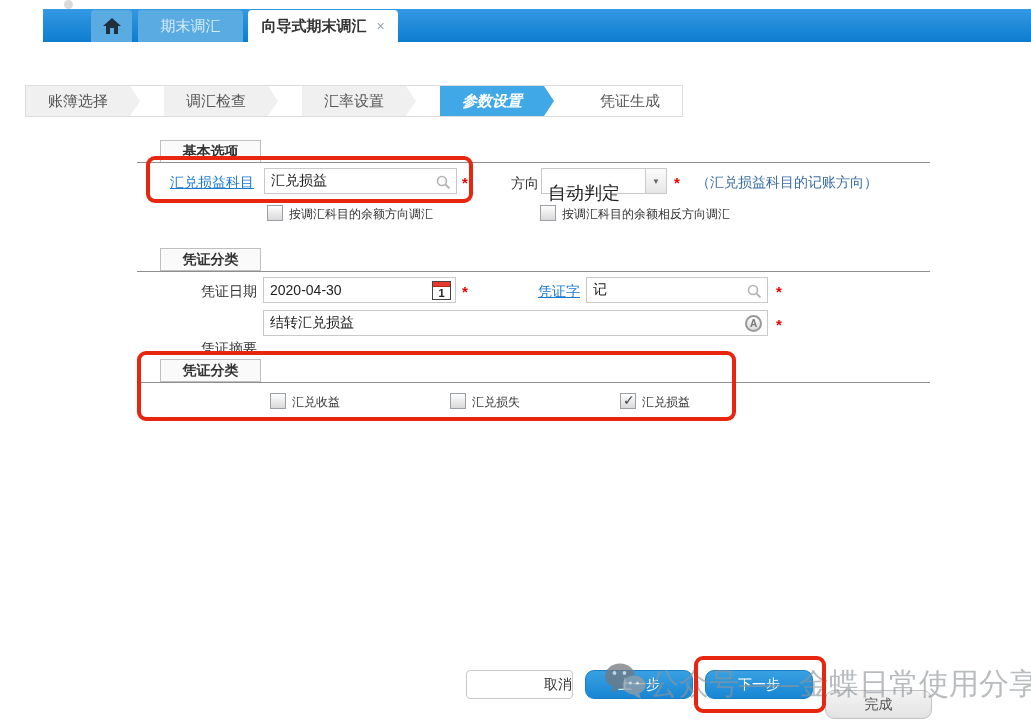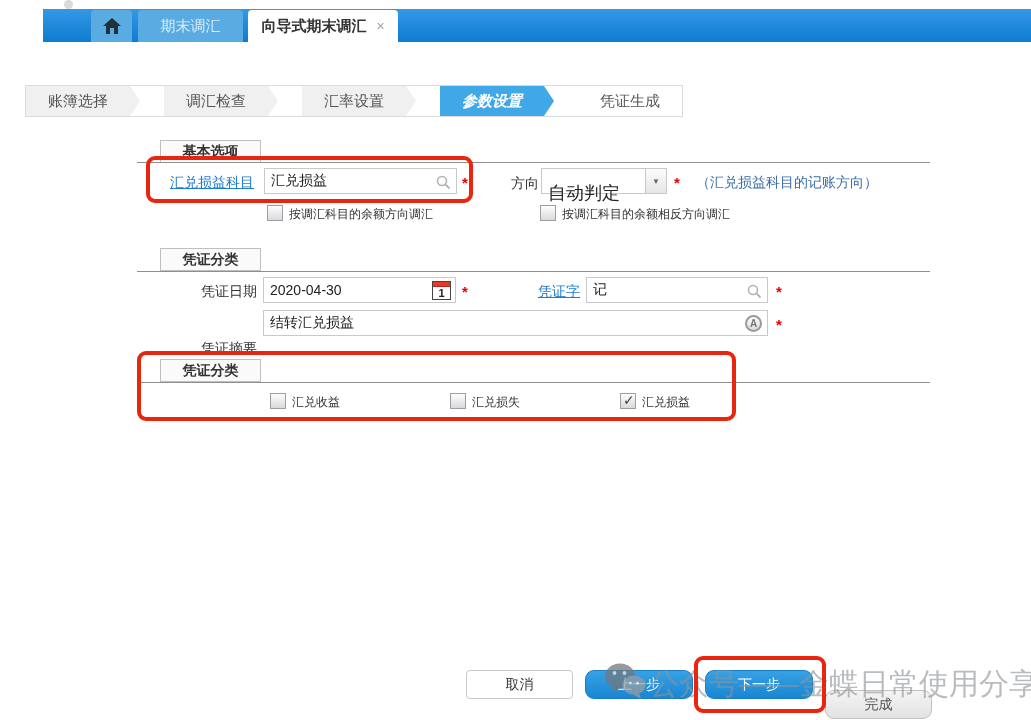--- a/index.html
+++ b/index.html
@@ -177,21 +177,21 @@
   <div class="abs sec-box" style="left:160px; top:359px;">凭证分类</div>
   <div class="abs sec-line" style="left:137px; top:382px; width:793px;"></div>
 
   <span class="cb" style="left:270px; top:393px;"></span>
   <span class="cb-lbl" style="left:292px; top:394px;">汇兑收益</span>
   <span class="cb" style="left:450px; top:393px;"></span>
   <span class="cb-lbl" style="left:472px; top:394px;font-family:Liberation Mono, monospace;">汇兑损失</span>
   <span class="cb checked" style="left:620px; top:393px;"></span>
   <span class="cb-lbl" style="left:642px; top:394px;">汇兑损益</span>
 
-  <div class="btn btn-plain" style="left:466px; width:107px;">取消</div>
+  <div class="btn btn-plain" style="left:466px; width:107px;text-align:right;">取消</div>
   <div class="btn btn-blue" style="left:585px; width:108px;">上一步</div>
   <div class="btn btn-blue" style="left:705px; width:108px;">下一步</div>
   <div class="btn btn-gray" style="left:825px; width:107px;">完成</div>
 
   <div class="abs watermark">
     <svg class="wm-icon" width="44" height="38" viewBox="0 0 44 38">
       <ellipse cx="17" cy="14" rx="15" ry="12.5" fill="#73787d"></ellipse>
       <path d="M10 24 L9 31 L17 26 Z" fill="#73787d"></path>
       <circle cx="11.5" cy="11" r="1.9" fill="#e9eaeb"></circle>
       <circle cx="21.5" cy="11" r="1.9" fill="#e9eaeb"></circle>

